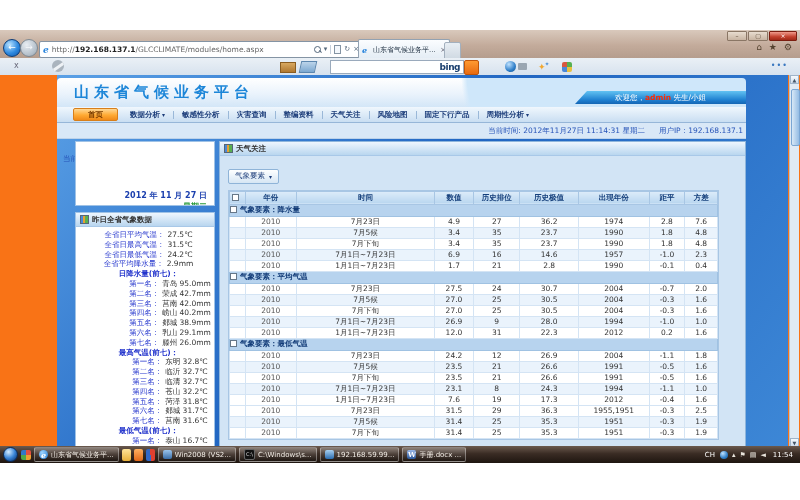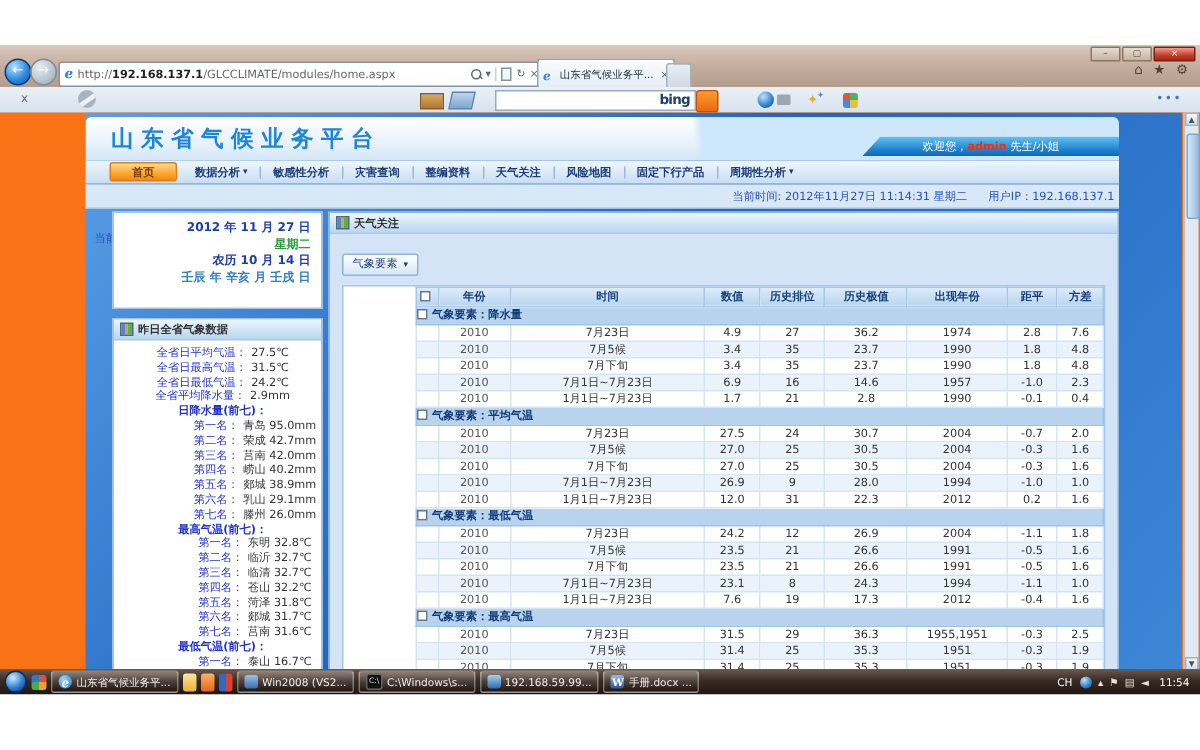--- a/index.html
+++ b/index.html
@@ -79,35 +79,35 @@
   .crumb{position:absolute;left:6px;margin-top:28px;}
   .crumbright{position:absolute;right:3px;display:flex;gap:14px;}
   
   .panel{position:absolute;background:#fff;border:1px solid #9fc2e6;box-sizing:border-box;overflow:hidden;}
   .panel-h{height:13px;background:linear-gradient(#eef6fe,#b9d6ef);border-bottom:1px solid #a8c8e8;
     display:flex;align-items:center;padding-left:4px;gap:3px;font-size:7.5px;font-weight:bold;color:#333;}
   .ph-ico{width:7px;height:7px;border:1px solid #888;background:linear-gradient(#e85030 0 35%,#fff 35%);}
   .ph-ico.chart{background:linear-gradient(90deg,#4a88d8 0 30%,#e8a030 30% 60%,#58b050 60%);border-color:#567;}
   .p-date{left:18px;top:66px;width:140px;height:65px;}
   .datebody{padding:4px 7px 0 0;text-align:right;font-size:8px;font-weight:bold;line-height:11px;}
-  .l-date{color:#1b3fae;}.l-week{color:#2a9a3a;}.l-ganzhi{color:#2e7fc0;}
+  .l-date{color:#1b3fae;margin-top:44px;}.l-week{color:#2a9a3a;}.l-ganzhi{color:#2e7fc0;}
   .p-stats{left:18px;top:137px;width:140px;height:236px;text-align:center;}
   .statsbody{padding-top:3px;font-size:7.5px;line-height:9.8px;white-space:nowrap;}
   .s-row{padding-left:7px;}
   .s-label{color:#2233cc;}
   .s-value{color:#333;margin-left:3px;}
   .sec-title{padding-left:7px;color:#2233cc;font-weight:bold;}
   .rank-row{padding-left:50px;}
   
   .p-main{left:162px;top:66px;width:527px;height:306px;background:#d2e4f5;border-color:#8fb6dc;}
   .filter-row{padding:7px 0 0 8px;}
   .filter-btn{display:inline-flex;align-items:center;gap:4px;height:13px;padding:0 6px;
     background:linear-gradient(#feffff,#d6e6f4);border:1px solid #8fb4d8;border-radius:2px;
     font-size:7.5px;color:#1c3d7a;}
-  .tblwrap{margin:6px 8px 0 8px;background:#fff;border:1px solid #a8c6e4;padding-left:48px;}
+  .tblwrap{margin:6px 26px 0 8px;background:#fff;border:1px solid #a8c6e4;}
   table.grid{width:100%;border-collapse:collapse;table-layout:fixed;font-size:7.5px;}
   .grid th{height:12px;background:linear-gradient(#ddecfa,#b9d6ef);border:1px solid #a8c6e4;
     color:#16407c;font-weight:bold;padding:0;overflow:hidden;white-space:nowrap;}
   .grid td{height:10px;border:1px solid #d4e4f4;color:#333;text-align:center;padding:0;
     overflow:hidden;white-space:nowrap;}
   .grid tr.g td{height:11px;background:#b7d3ee;border-color:#a0c2e2;color:#133c78;font-weight:bold;text-align:left;}
   .grid tr.even td{background:#eaf3fc;}
   .grid td.yr{color:#555;}
   .cb{display:inline-block;width:5px;height:5px;border:1px solid #678;background:#fff;vertical-align:middle;margin-right:3px;}
   
@@ -506,23 +506,20 @@
                     <td></td>
                     <td class="yr">2010</td>
                     <td>1月1日~7月23日</td>
                     <td>7.6</td>
                     <td>19</td>
                     <td>17.3</td>
                     <td>2012</td>
                     <td>-0.4</td>
                     <td>1.6</td>
                   </tr>
-                  <tr class="g">
-                    <td colspan="9"><span class="cb"></span><span>气象要素：最高气温</span></td>
-                  </tr>
                   <tr class="odd">
                     <td></td>
                     <td class="yr">2010</td>
                     <td>7月23日</td>
                     <td>31.5</td>
                     <td>29</td>
                     <td>36.3</td>
                     <td>1955,1951</td>
                     <td>-0.3</td>
                     <td>2.5</td>

